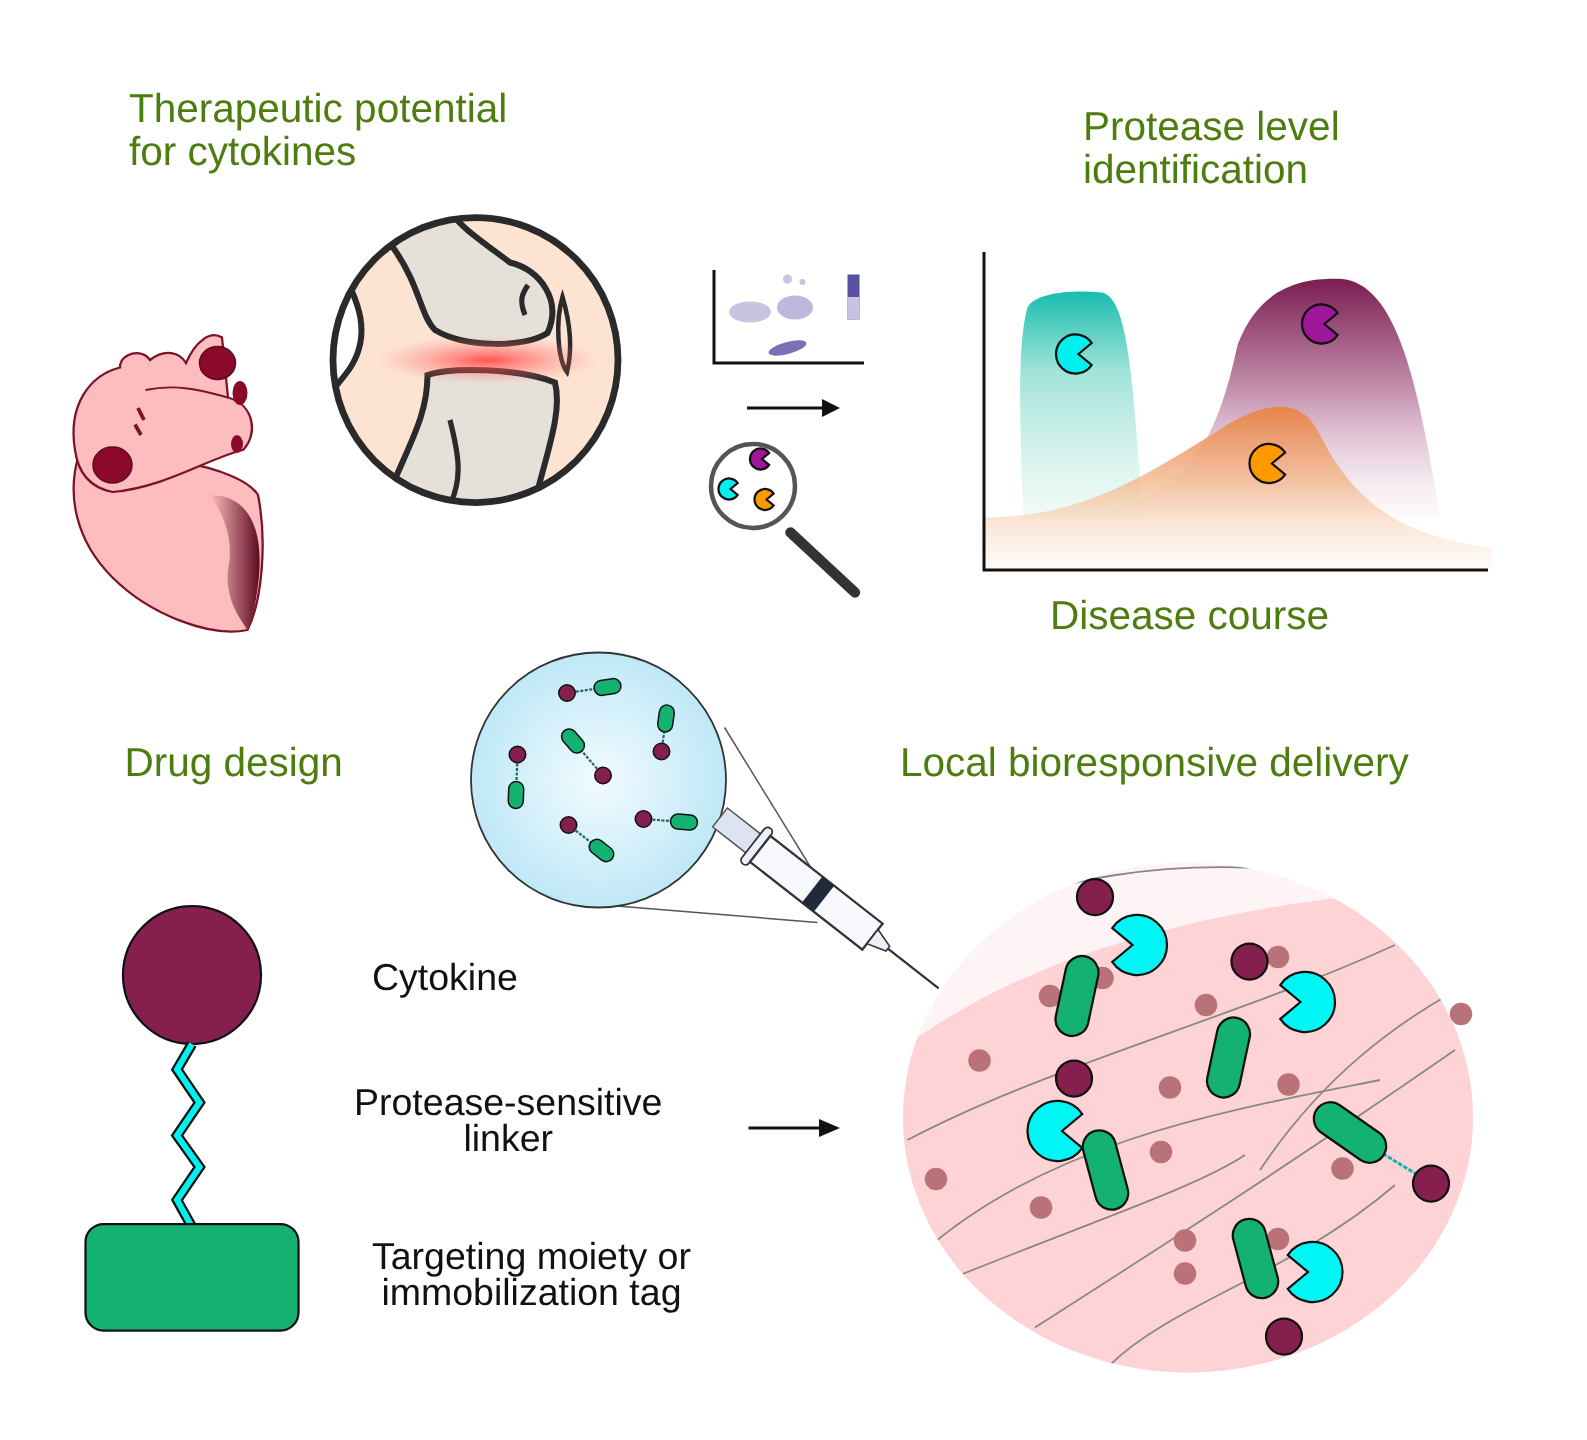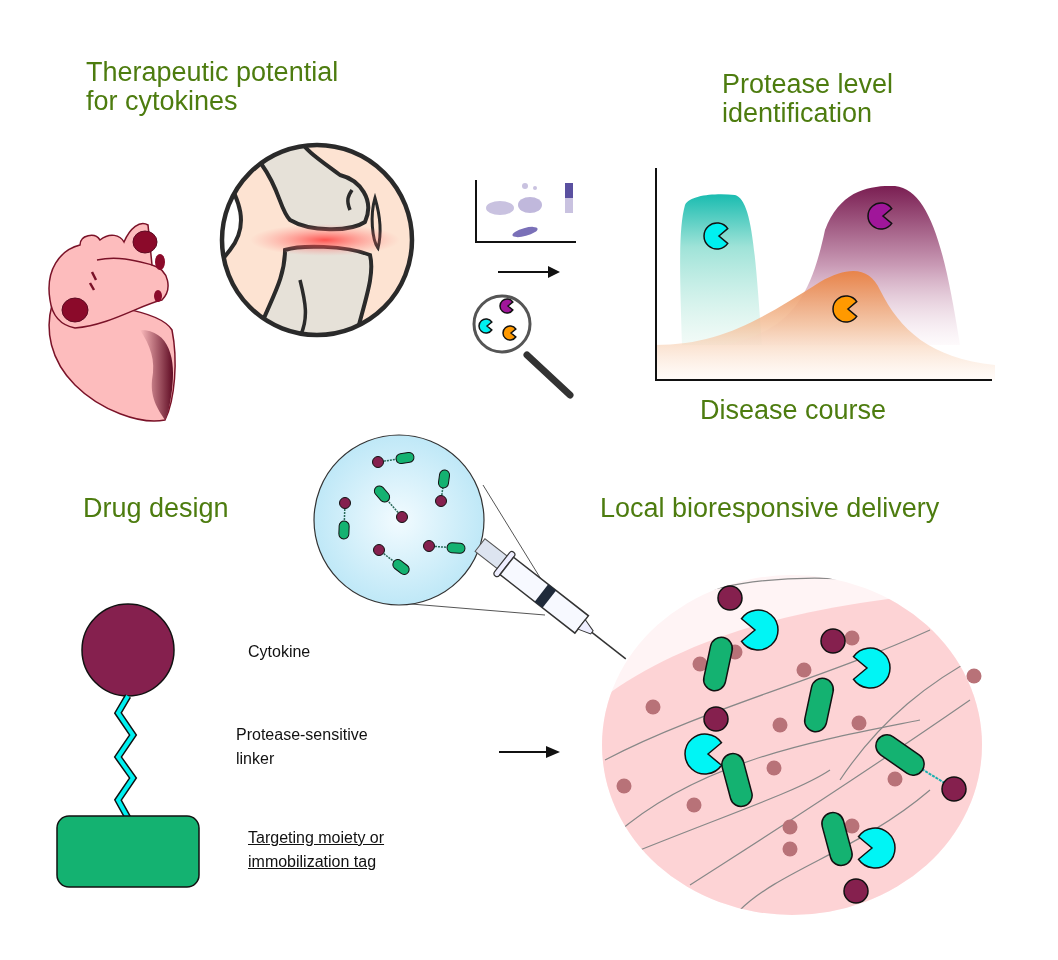--- a/index.html
+++ b/index.html
@@ -1,35 +1,35 @@
 <!DOCTYPE html>
 <html><head>
   <meta charset="utf-8">
   <style>
     html, body { margin: 0; padding: 0; background: #ffffff; }
     body { width: 1058px; height: 960px; position: relative; overflow: hidden; font-family: "Liberation Sans", sans-serif; color: #111; }
     .lbl { position: absolute; font-size: 27px; line-height: 29px; color: #4d7c0f; white-space: pre-line; }
-    .lbl-sm { position: absolute; font-size: 16px; line-height: 24px; color: #111; white-space: pre-line; }
+    .lbl-sm { position: absolute; font-size: 25px; line-height: 24px; color: #111; white-space: pre-line; text-align: center; }
     svg.canvas { position: absolute; left: 0; top: 0; }
   </style>
 </head>
 <body>
 
 <div class="lbl" style="left:86px; top:58px;">Therapeutic potential
 for cytokines</div>
 <div class="lbl" style="left:722px; top:58px;margin-top:12px;">Protease level
 identification</div>
 <div class="lbl" style="left:700px; top:396px;text-align:center;">Disease course</div>
 <div class="lbl" style="left:83px; top:494px;text-align:right;">Drug design</div>
 <div class="lbl" style="left:600px; top:494px;text-align:right;">Local bioresponsive delivery</div>
 
 <div class="lbl-sm" style="left:248px; top:640px;">Cytokine</div>
 <div class="lbl-sm" style="left:236px; top:723px;">Protease-sensitive
 linker</div>
-<div class="lbl-sm" style="left:248px; top:826px;text-decoration:underline;">Targeting moiety or
+<div class="lbl-sm" style="left:248px; top:826px;">Targeting moiety or
 immobilization tag</div>
 
 <svg class="canvas" width="1058" height="960" viewBox="0 0 1058 960">
   <defs>
     <linearGradient id="tealG" x1="0" y1="0" x2="0" y2="1">
       <stop offset="0" stop-color="#1abcb0"></stop>
       <stop offset="0.35" stop-color="#9fe3d8"></stop>
       <stop offset="1" stop-color="#eaf8f2" stop-opacity="0.6"></stop>
     </linearGradient>
     <linearGradient id="purpleG" x1="0" y1="0" x2="0" y2="1">

